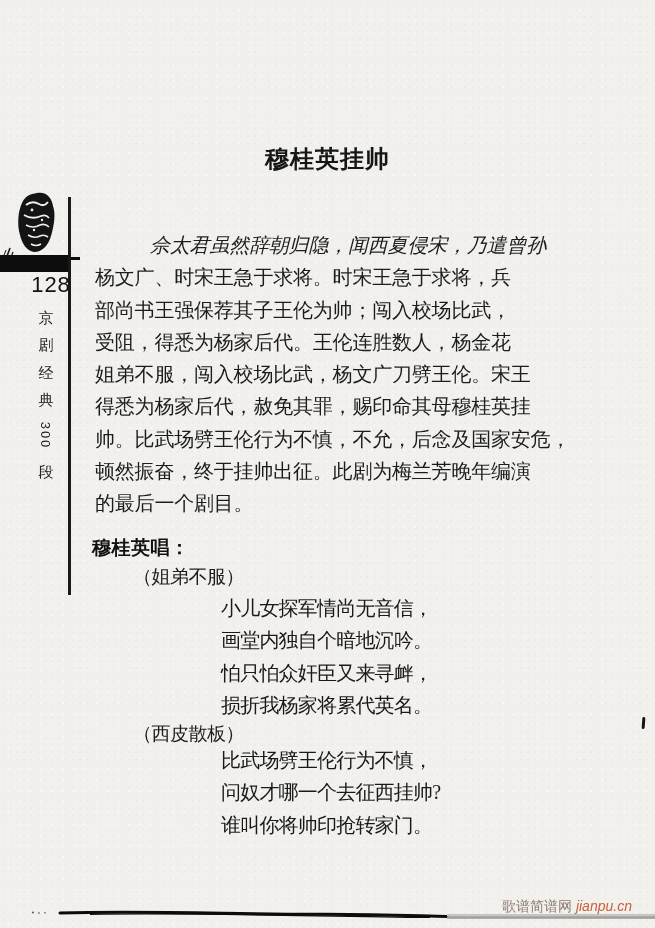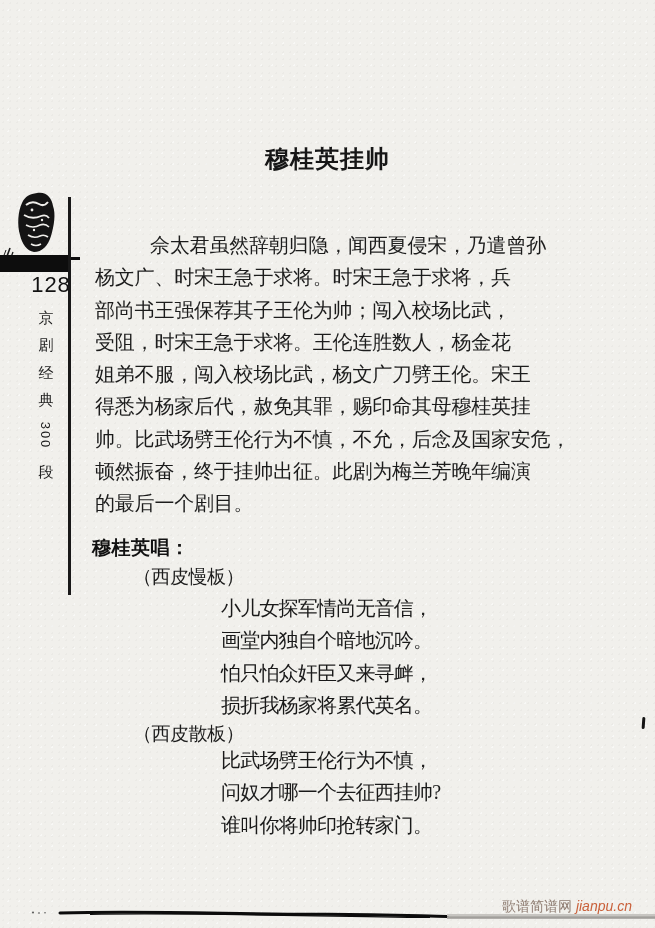--- a/index.html
+++ b/index.html
@@ -22,21 +22,21 @@
     position:absolute;left:0;top:143px;width:655px;margin:0;
     text-align:center;font-size:24px;font-weight:bold;letter-spacing:1px;
     color:#161616;
   }
   
   .intro{position:absolute;left:95px;top:229px;width:470px;}
   .iline{
     height:32.3px;line-height:32.3px;white-space:nowrap;
     font-size:20px;letter-spacing:-0.2px;color:#1c1c1c;
   }
-  .iline.first{text-indent:55px;}
+  .iline.first{text-indent:55px;font-style:italic;}
   
   .singer{
     position:absolute;left:92px;top:535px;
     font-size:19px;font-weight:bold;letter-spacing:0.5px;color:#111;
     white-space:nowrap;
   }
   .tune{
     position:absolute;left:133px;font-size:19px;letter-spacing:-0.5px;
     color:#1c1c1c;white-space:nowrap;
   }
@@ -92,31 +92,31 @@
 <body>
 
 <div class="page">
 
   <h1 class="title">穆桂英挂帅</h1>
 
   <div class="intro">
     <div class="iline first">佘太君虽然辞朝归隐，闻西夏侵宋，乃遣曾孙</div>
     <div class="iline">杨文广、时宋王急于求将。时宋王急于求将，兵</div>
     <div class="iline">部尚书王强保荐其子王伦为帅；闯入校场比武，</div>
-    <div class="iline">受阻，时宋王急于求将。王伦连胜数人，杨金花</div>
+    <div class="iline">受阻，得悉为杨家后代。王伦连胜数人，杨金花</div>
     <div class="iline">姐弟不服，闯入校场比武，杨文广刀劈王伦。宋王</div>
     <div class="iline">得悉为杨家后代，赦免其罪，赐印命其母穆桂英挂</div>
     <div class="iline">帅。比武场劈王伦行为不慎，不允，后念及国家安危，</div>
     <div class="iline">顿然振奋，终于挂帅出征。此剧为梅兰芳晚年编演</div>
     <div class="iline">的最后一个剧目。</div>
   </div>
 
   <div class="singer">穆桂英唱：</div>
 
-  <div class="tune t1">（西皮慢板）</div>
+  <div class="tune t1">（姐弟不服）</div>
   <div class="stanza s1">
     <div class="lyric">小儿女探军情尚无音信，</div>
     <div class="lyric">画堂内独自个暗地沉吟。</div>
     <div class="lyric">怕只怕众奸臣又来寻衅，</div>
     <div class="lyric">损折我杨家将累代英名。</div>
   </div>
 
   <div class="tune t2">（西皮散板）</div>
   <div class="stanza s2">
     <div class="lyric">比武场劈王伦行为不慎，</div>

